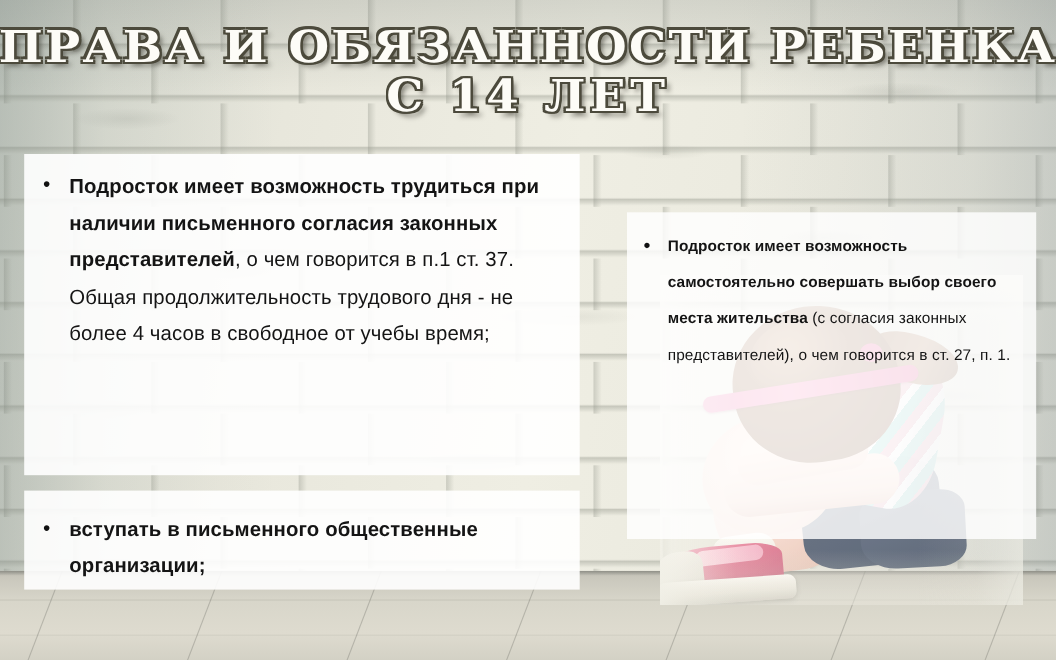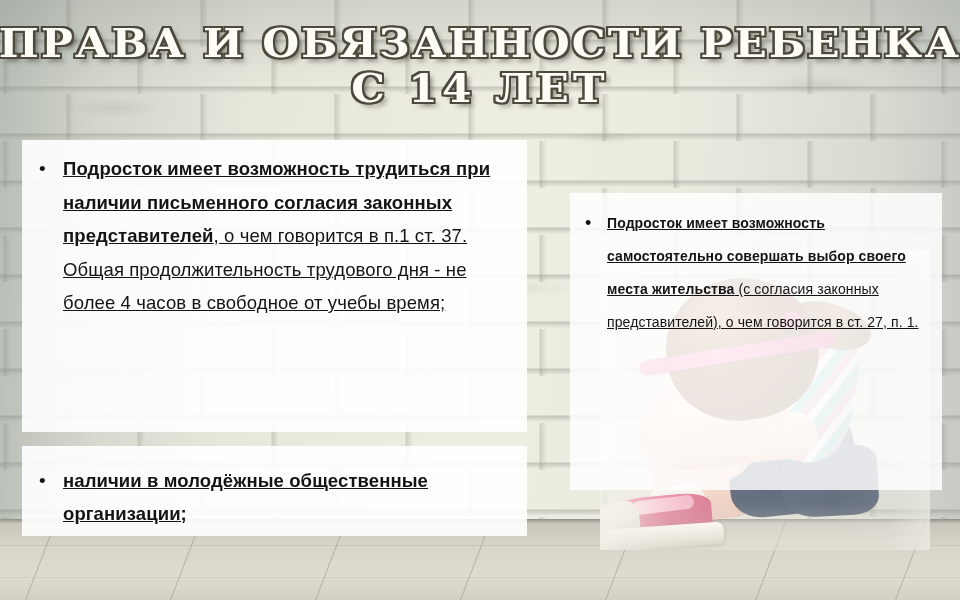--- a/index.html
+++ b/index.html
@@ -343,21 +343,20 @@
     color: #111;
     text-align: left;
     padding-left: 3px;
   }
   .btext {
     flex: 1 1 auto;
     color: #141414;
     font-size: 18.5px;
     line-height: 33px;
     letter-spacing: 0.1px;
-    text-decoration: underline;
   }
   .btext b { font-weight: 700; }
 
   
   #box-work {
     left: 22px; top: 140px;
     width: 505px; height: 292px;
     padding: 12px 14px 10px 14px;
   }
   #box-work .btext { font-size: 18.5px; line-height: 33.5px; }
@@ -448,21 +447,21 @@
   <div class="box" id="box-work">
     <div class="box-inner">
       <span class="bullet">•</span>
       <span class="btext"><b>Подросток имеет возможность трудиться при наличии письменного согласия законных представителей</b><span>, о чем говорится в п.1 ст. 37. Общая продолжительность трудового дня - не более 4 часов в свободное от учебы время;</span></span>
     </div>
   </div>
 
   <div class="box" id="box-org">
     <div class="box-inner">
       <span class="bullet">•</span>
-      <span class="btext">наличии в молодёжные общественные организации;</span>
+      <span class="btext">вступать в письменного общественные организации;</span>
     </div>
   </div>
 
   <div class="box translucent" id="box-residence">
     <div class="box-inner">
       <span class="bullet">•</span>
       <span class="btext"><b>Подросток имеет возможность самостоятельно совершать выбор своего места жительства</b><span> (с согласия законных представителей), о чем говорится в ст. 27, п. 1.</span></span>
     </div>
   </div>
 

